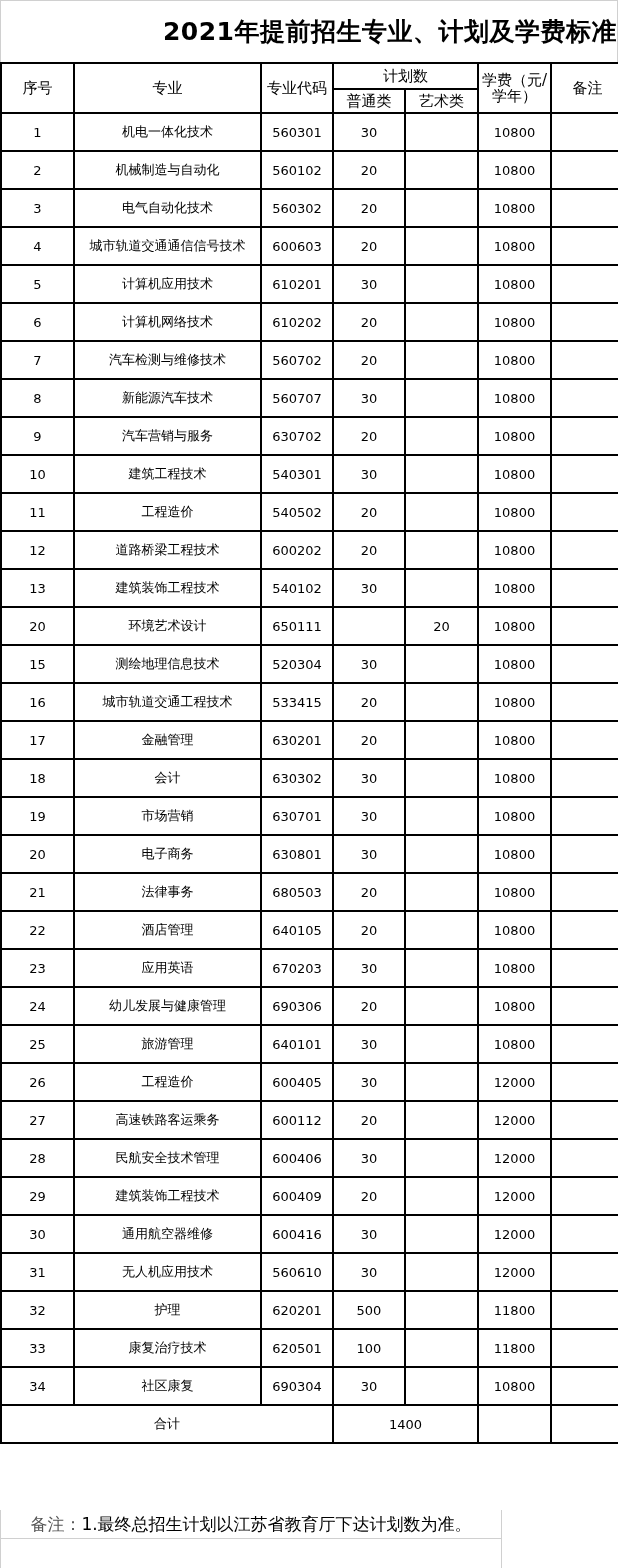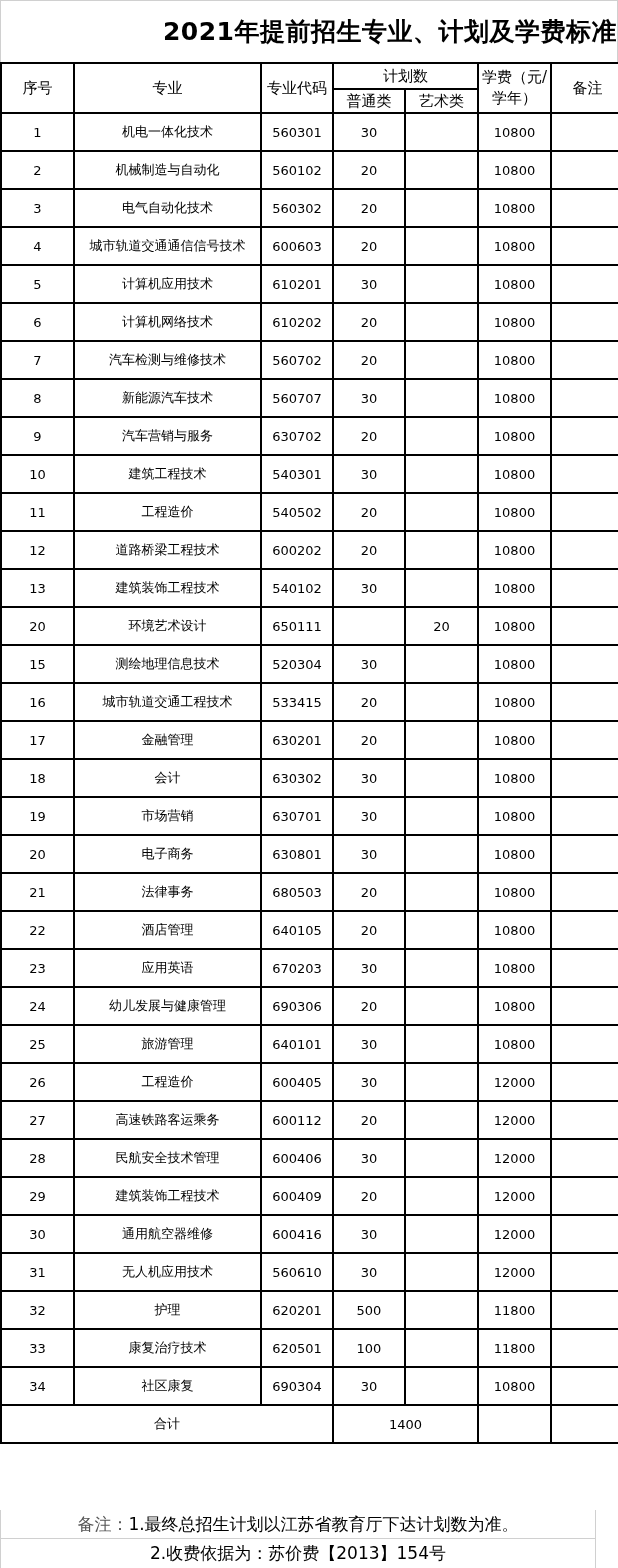--- a/index.html
+++ b/index.html
@@ -7,22 +7,22 @@
     .page { position: relative; width: 618px; height: 1568px; background: #fff; }
     .title-bar { position: absolute; left: 0; top: 0; width: 618px; height: 62px; border-left: 1px solid #d0d0d0; border-right: 1px solid #d0d0d0; border-top: 1px solid #d0d0d0; box-sizing: border-box; display: flex; align-items: center; justify-content: flex-end; }
     .title { font-size: 25px; font-weight: bold; letter-spacing: 0.5px; }
     table.main { position: absolute; left: 0; top: 62px; width: 618px; border-collapse: collapse; table-layout: fixed; }
     table.main td, table.main th { border: 2px solid #000; text-align: center; vertical-align: middle; font-size: 13px; font-weight: normal; padding: 0; overflow: hidden; white-space: nowrap; }
     table.main th { font-size: 15px; }
     .hdr-row1 td, .hdr-row1 th { height: 24px; }
     .hdr-row2 td, .hdr-row2 th { height: 22px; }
     .data-row td { height: 36px; }
     .total-row td { height: 36px; font-size: 14px; }
-    .fee-hdr { font-size: 15px; line-height: 21px; white-space: normal !important; }
-    .notes { position: absolute; left: 0; top: 1510px; width: 596px; height: 58px; border-left: 1px solid #d0d0d0; border-right: 1px solid #d0d0d0; box-sizing: border-box; }
+    .fee-hdr { font-size: 15px; line-height: 16px; white-space: normal !important; }
+    .notes { position: absolute; left: 0; top: 1510px; width: 502px; height: 58px; border-left: 1px solid #d0d0d0; border-right: 1px solid #d0d0d0; box-sizing: border-box; }
     .note-line { height: 29px; display: flex; align-items: center; justify-content: center; font-size: 17px; box-sizing: border-box; }
     .note-line.first { border-bottom: 1px solid #d0d0d0; }
     .note-label { color: #555; }
   </style>
 </head>
 <body>
 
 <div class="page">
   <div class="title-bar">
     <div class="title">2021年提前招生专业、计划及学费标准</div>
@@ -368,17 +368,14 @@
         <td></td>
       </tr>
     </tfoot>
   </table>
 
   <div class="notes">
     <div class="note-line first">
       <span class="note-label">备注：</span>
       <span>1.最终总招生计划以江苏省教育厅下达计划数为准。</span>
     </div>
-    <div class="note-line">
-      <span>2.收费依据为：苏价费【2013】154号</span>
-    </div>
   </div>
 </div>
 
 </body></html>

